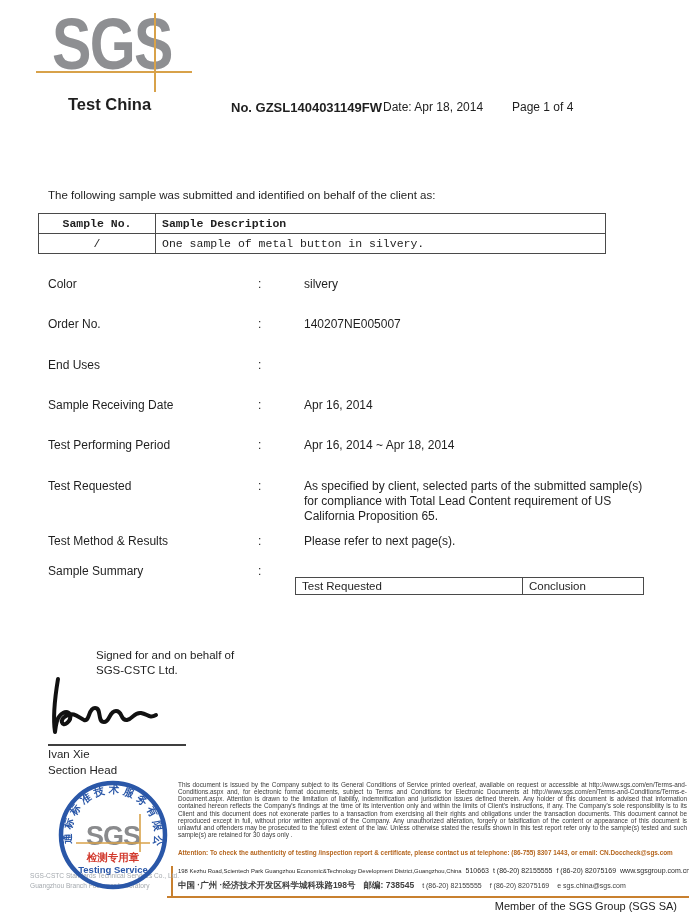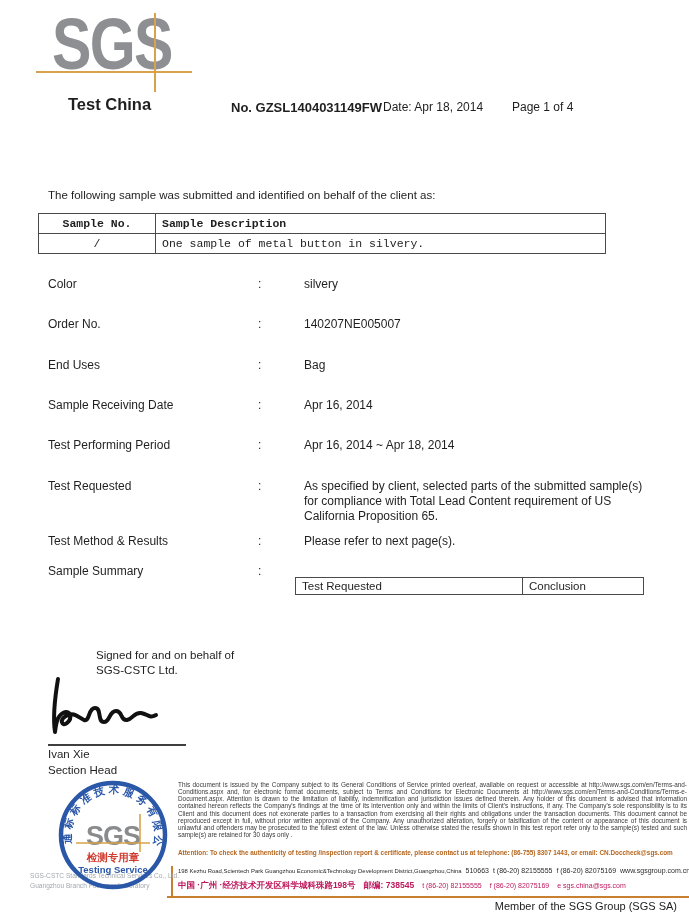--- a/index.html
+++ b/index.html
@@ -44,21 +44,21 @@
   
   .stamp-svg{position:absolute;left:50px;top:779px;z-index:3;}
   .stamp-co1{position:absolute;left:30px;top:872px;z-index:2;font-size:6.6px;color:#a4a9ae;white-space:nowrap;}
   .stamp-co2{position:absolute;left:30px;top:882px;z-index:2;font-size:6.6px;color:#a4a9ae;white-space:nowrap;}
   .legal{position:absolute;left:178px;top:781px;width:509px;font-size:6.4px;line-height:7.15px;
          color:#3a3a3a;text-align:justify;}
   .attention{position:absolute;left:178px;top:849px;width:509px;font-size:6.4px;line-height:7.3px;
          color:#b5651d;font-weight:bold;text-align:justify;}
   .addr1{position:absolute;left:178px;top:867px;width:509px;font-size:5.9px;color:#2a2a2a;white-space:nowrap;display:flex;align-items:baseline;gap:4px;}
   .addr1 .big{font-size:7px;}
-  .addr2{position:absolute;left:178px;top:880px;width:509px;white-space:nowrap;display:flex;align-items:baseline;gap:8px;color:#be185d;}
+  .addr2{position:absolute;left:178px;top:880px;width:509px;white-space:nowrap;display:flex;align-items:baseline;gap:8px;color:#404040;}
   .addr2 .cn{font-size:8.5px;font-weight:bold;}
   .addr2 .big{font-size:7px;}
   .foot-vline{position:absolute;left:171px;top:866px;width:2px;height:31px;background:#c8802f;}
   .foot-hline{position:absolute;left:167px;top:896px;width:522px;height:2px;background:#c8802f;}
   .member{position:absolute;right:12px;top:900px;font-size:11px;color:#222;}
 </style>
 </head>
 <body>
 
 <div class="page">
@@ -93,21 +93,20 @@
     <span>silvery</span>
   </div>
   <div class="field" style="top:317px">
     <span>Order No.</span>
     <span>:</span>
     <span>140207NE005007</span>
   </div>
   <div class="field" style="top:358px">
     <span>End Uses</span>
     <span>:</span>
-    <span>Bag</span>
   </div>
   <div class="field" style="top:398px">
     <span>Sample Receiving Date</span>
     <span>:</span>
     <span>Apr 16, 2014</span>
   </div>
   <div class="field" style="top:438px">
     <span>Test Performing Period</span>
     <span>:</span>
     <span>Apr 16, 2014 ~ Apr 18, 2014</span>

